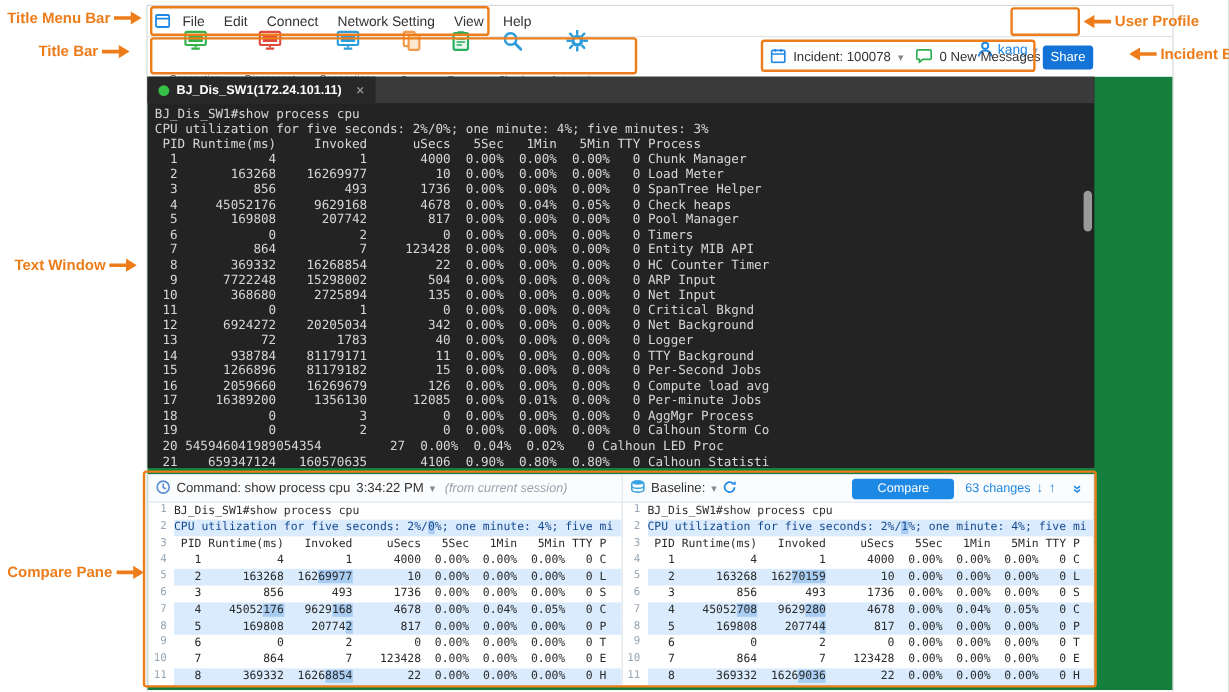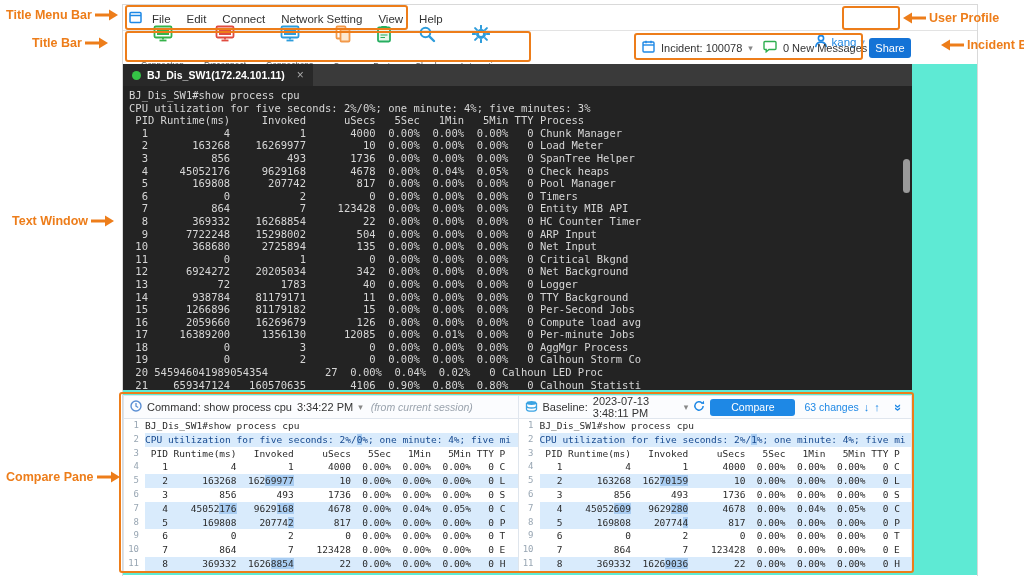--- a/index.html
+++ b/index.html
@@ -33,21 +33,21 @@
   .tool{display:flex;flex-direction:column;align-items:center;justify-content:center;padding:0 10px;height:100%;}
   .tool-icon{height:18px;display:flex;align-items:center;}
   .tool-label{font-size:8.5px;color:#555;margin-top:18px;white-space:nowrap;}
   .incident-group{position:absolute;left:519px;top:0;height:100%;display:flex;align-items:center;gap:6px;
                   font-size:11px;color:#333;white-space:nowrap;}
   .incident-group .caret{color:#888;font-size:9px;}
   .share-btn{position:absolute;left:746px;top:7px;width:42px;height:20px;background:var(--share-blue);
              color:#fff;font-size:11px;border-radius:3px;display:flex;align-items:center;justify-content:center;}
 
   
-  .workspace{position:relative;height:511px;background:#5eead4;}
+  .workspace{position:relative;height:511px;background:#15803d;}
 
   
   .terminal{position:absolute;left:0;top:0;width:789px;height:326px;background:var(--terminal-background);}
   .tab-strip{height:22px;background:#3a3a3a;display:flex;align-items:stretch;}
   .tab{display:flex;align-items:center;gap:6px;padding:0 9px;background:#282828;color:#fff;
        font-size:10.5px;font-weight:bold;}
   .tab-dot{width:9px;height:9px;border-radius:50%;background:#35c246;}
   .tab-close{color:#aaa;margin-left:6px;font-size:12px;font-weight:normal;}
   .term-body{position:relative;height:304px;overflow:hidden;padding:3px 0 0 6px;
              font-family:"DejaVu Sans Mono",monospace;font-size:10.5px;line-height:12.6px;
@@ -257,21 +257,20 @@
         </div>
         <div class="cmp-h-right">
           <span>
             <svg width="13" height="13" viewBox="0 0 13 13">
                 <ellipse cx="6.5" cy="3" rx="5" ry="1.9" fill="#3aa3e3"></ellipse>
                 <path d="M1.5 3v6.2c0 1 2.2 1.9 5 1.9s5-.9 5-1.9V3" fill="none" stroke="#3aa3e3" stroke-width="1.3"></path>
                 <path d="M1.5 6.1c0 1 2.2 1.9 5 1.9s5-.9 5-1.9" fill="none" stroke="#3aa3e3" stroke-width="1.3"></path>
               </svg>
           </span>
           <span>Baseline:</span>
-          <span>2023-07-13 3:48:11 PM</span>
           <span class="caret">▾</span>
           <span>
             <svg width="12" height="12" viewBox="0 0 13 13">
                 <path d="M11 6.5a4.5 4.5 0 1 1-1.3-3.2" fill="none" stroke="#1E88E5" stroke-width="1.6"></path>
                 <path d="M11.8.8l.3 3.6-3.6-.3z" fill="#1E88E5"></path>
               </svg>
           </span>
           <span class="cmp-compare-btn">Compare</span>
           <span class="cmp-changes">63 changes</span>
           <span class="cmp-nav">↓</span>
@@ -293,21 +292,21 @@
             <div class="cmp-row"><span class="ln">10</span><span class="code"><span>   7         864         7    123428  0.00%  0.00%  0.00%   0 E</span></span></div>
             <div class="cmp-row changed"><span class="ln">11</span><span class="code"><span>   8      369332  1626</span><span class="hl">8854</span><span>        22  0.00%  0.00%  0.00%   0 H</span></span></div>
           </div>
         <div class="cmp-pane right" id="cmp-right-body">
             <div class="cmp-row"><span class="ln">1</span><span class="code"><span>BJ_Dis_SW1#show process cpu</span></span></div>
             <div class="cmp-row changed blue"><span class="ln">2</span><span class="code"><span>CPU utilization for five seconds: 2%/</span><span class="hl">1</span><span>%; one minute: 4%; five mi</span></span></div>
             <div class="cmp-row"><span class="ln">3</span><span class="code"><span> PID Runtime(ms)   Invoked     uSecs   5Sec   1Min   5Min TTY P</span></span></div>
             <div class="cmp-row"><span class="ln">4</span><span class="code"><span>   1           4         1      4000  0.00%  0.00%  0.00%   0 C</span></span></div>
             <div class="cmp-row changed"><span class="ln">5</span><span class="code"><span>   2      163268  162</span><span class="hl">70159</span><span>        10  0.00%  0.00%  0.00%   0 L</span></span></div>
             <div class="cmp-row"><span class="ln">6</span><span class="code"><span>   3         856       493      1736  0.00%  0.00%  0.00%   0 S</span></span></div>
-            <div class="cmp-row changed"><span class="ln">7</span><span class="code"><span>   4    45052</span><span class="hl">609</span><span>   9629</span><span class="hl">280</span><span>      4678  0.00%  0.04%  0.05%   0 C</span></span></div>
+            <div class="cmp-row changed"><span class="ln">7</span><span class="code"><span>   4    45052</span><span class="hl">708</span><span>   9629</span><span class="hl">280</span><span>      4678  0.00%  0.04%  0.05%   0 C</span></span></div>
             <div class="cmp-row changed"><span class="ln">8</span><span class="code"><span>   5      169808    20774</span><span class="hl">4</span><span>       817  0.00%  0.00%  0.00%   0 P</span></span></div>
             <div class="cmp-row"><span class="ln">9</span><span class="code"><span>   6           0         2         0  0.00%  0.00%  0.00%   0 T</span></span></div>
             <div class="cmp-row"><span class="ln">10</span><span class="code"><span>   7         864         7    123428  0.00%  0.00%  0.00%   0 E</span></span></div>
             <div class="cmp-row changed"><span class="ln">11</span><span class="code"><span>   8      369332  1626</span><span class="hl">9036</span><span>        22  0.00%  0.00%  0.00%   0 H</span></span></div>
           </div>
       </div>
     </div>
 
   </div>
 </div>

